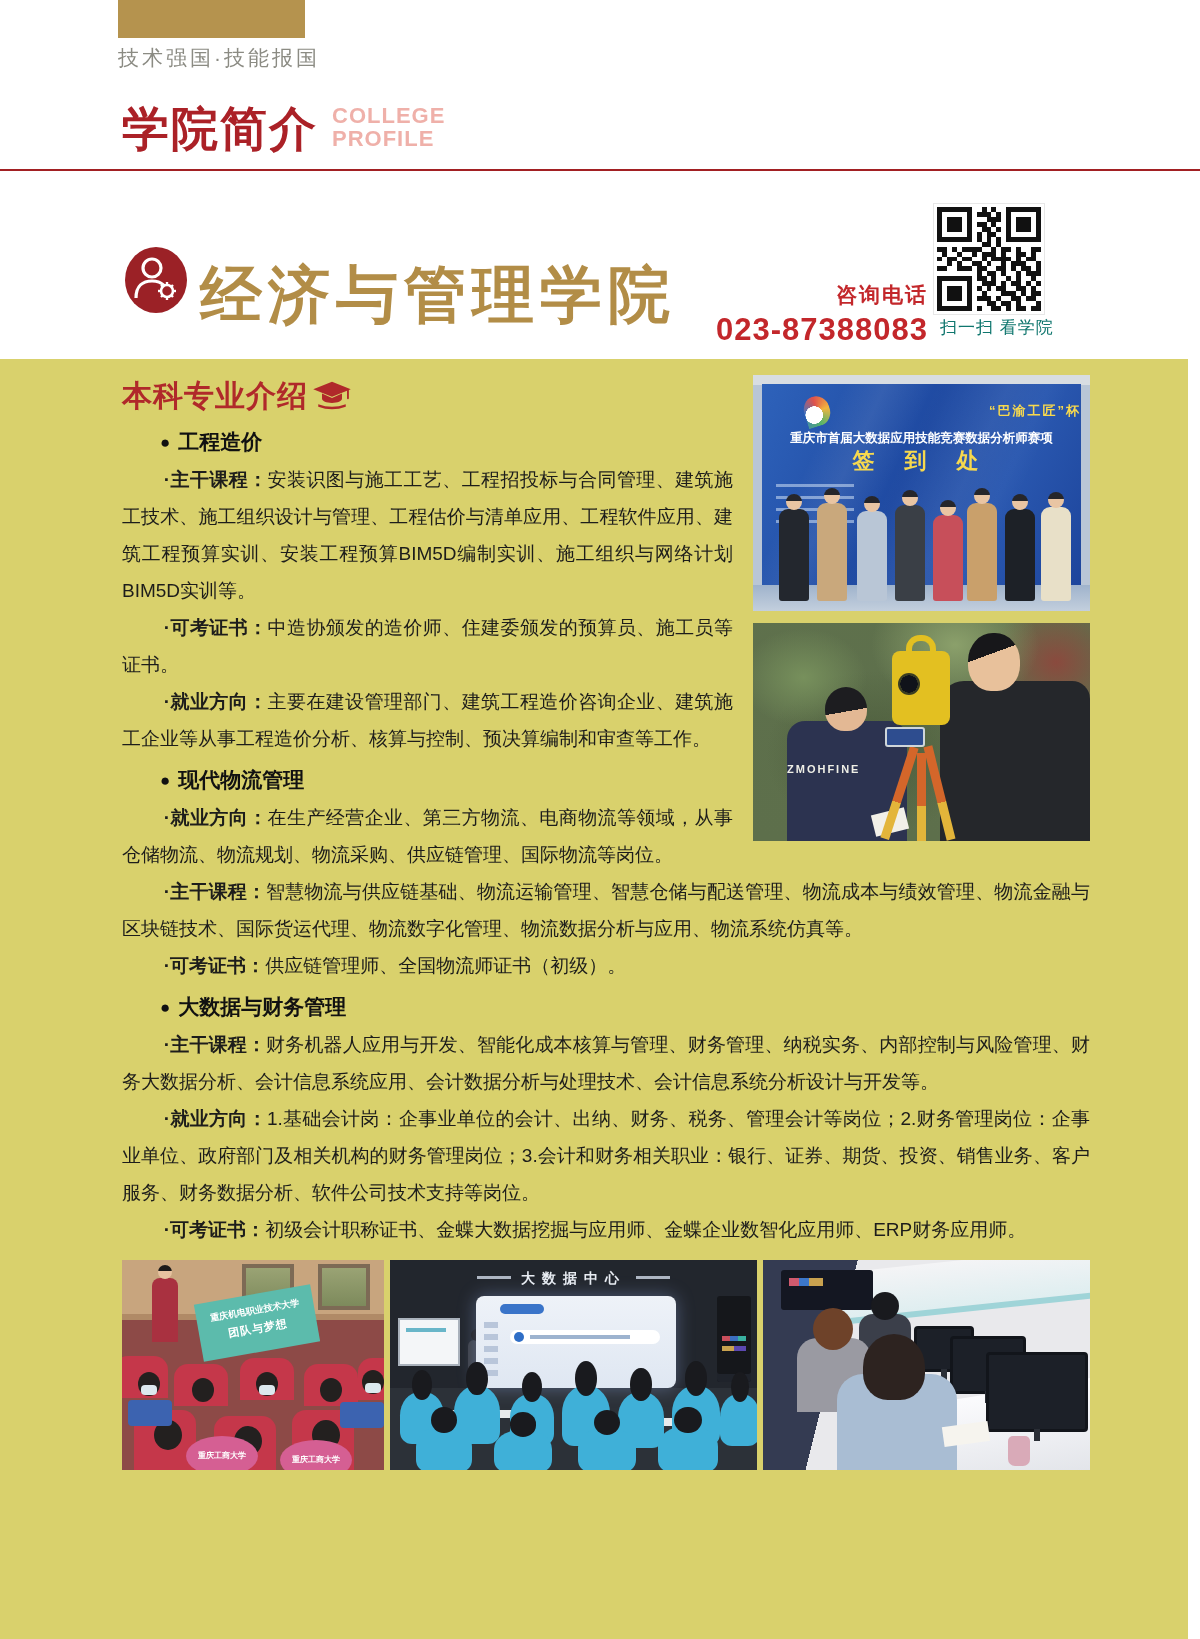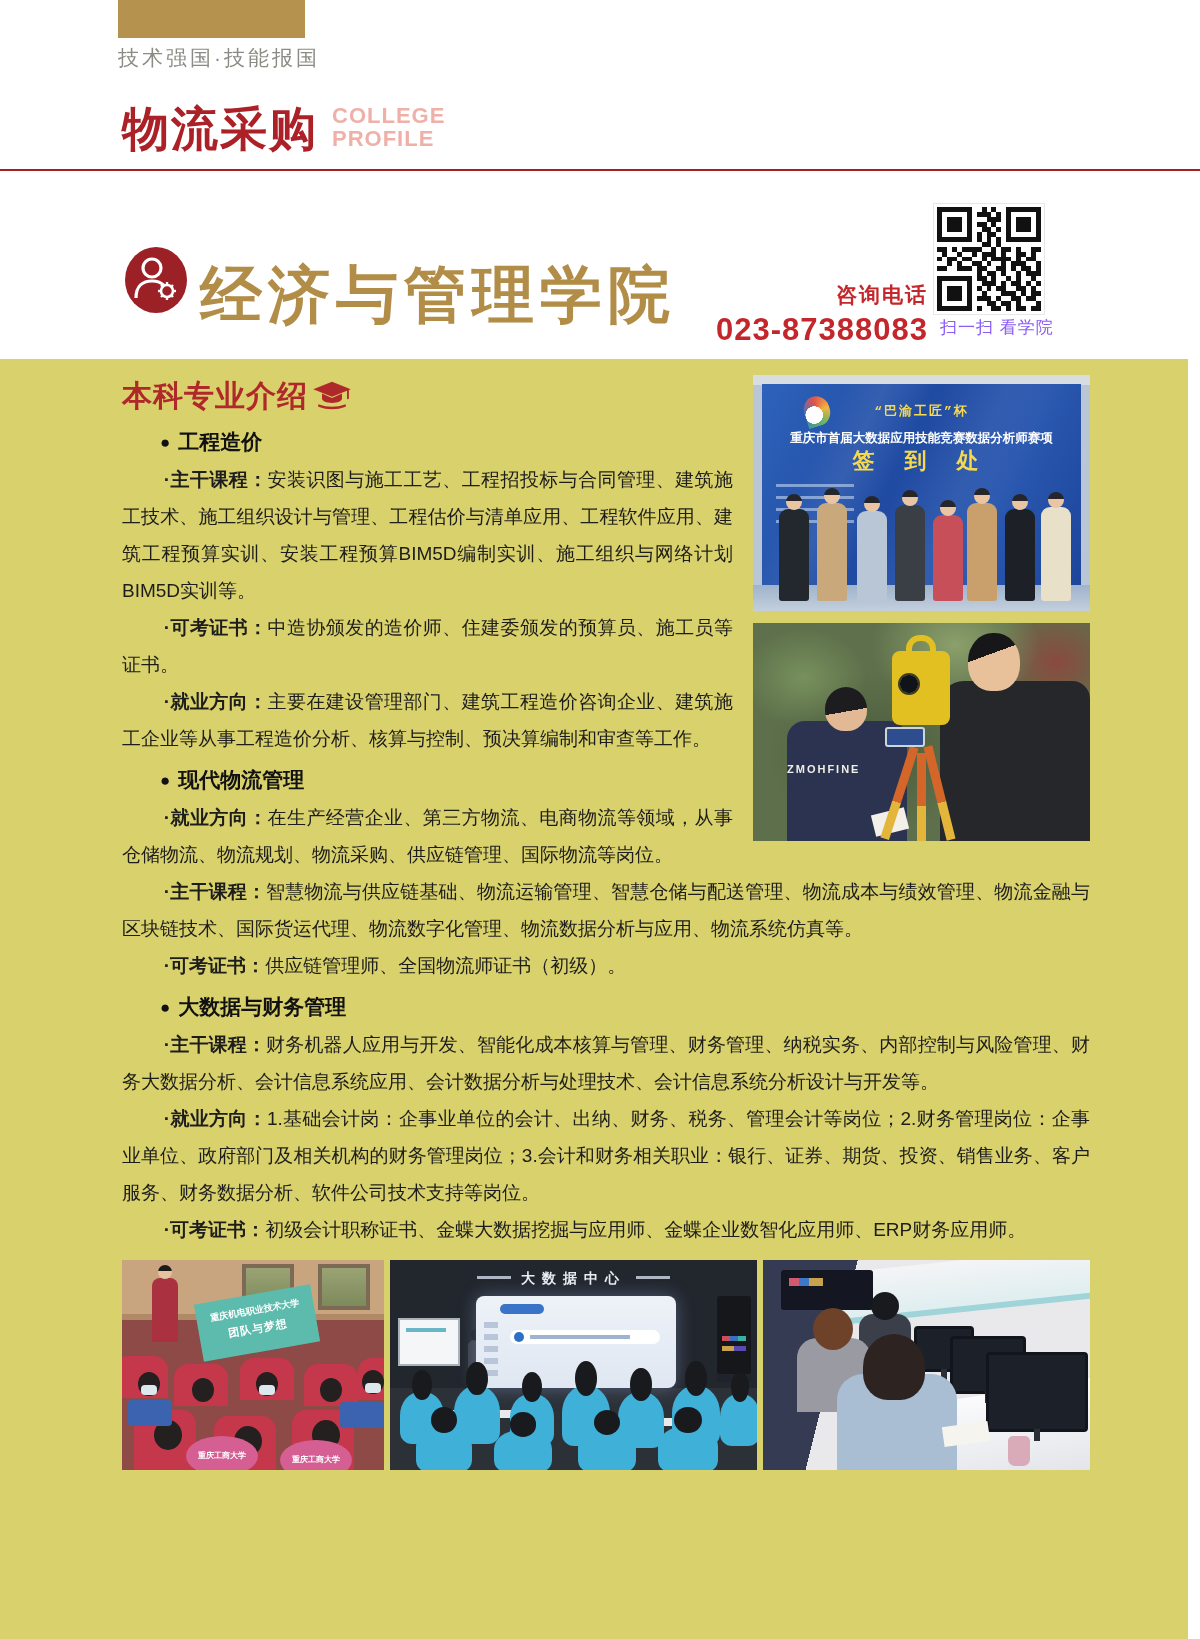--- a/index.html
+++ b/index.html
@@ -18,21 +18,21 @@
   .brand-icon{position:absolute;left:124px;top:246px;width:64px;height:68px;}
   .college-title{position:absolute;left:200px;top:258px;font-family:"Liberation Serif","DejaVu Serif",serif;
         font-weight:bold;font-size:62px;color:#b28d47;letter-spacing:6px;line-height:1.2;}
   .phone{position:absolute;right:272px;top:281px;text-align:right;color:#c3272b;}
   .phone-label{font-size:21px;font-weight:bold;letter-spacing:2px;}
   .phone-number{font-size:31px;font-weight:bold;letter-spacing:1px;margin-top:3px;}
   .qr-wrap{position:absolute;left:933px;top:203px;width:104px;height:104px;background:#fff;border:1px solid #e7e7e7;padding:3px;}
   #qr{width:100%;height:100%;display:grid;grid-template-columns:repeat(21,1fr);grid-template-rows:repeat(21,1fr);}
   #qr i{display:block;}
   #qr i.b{background:#111;}
-  .qr-caption{position:absolute;left:940px;top:316px;width:160px;font-size:17px;color:#8b5cf6;letter-spacing:1px;}
+  .qr-caption{position:absolute;left:940px;top:316px;width:160px;font-size:17px;color:#0f766e;letter-spacing:1px;}
 
   
   .main{position:absolute;left:0;top:359px;width:1188px;height:1280px;background:#d9d16c;
         box-sizing:border-box;padding:14px 98px 0 122px;}
   .heading-row{display:flex;align-items:center;gap:4px;height:46px;}
   .heading{font-size:30px;font-weight:bold;color:#b0292a;letter-spacing:1px;}
   .cap-icon{width:40px;height:32px;flex:0 0 auto;}
 
   .photo-col{float:right;width:337px;margin:2px 0 12px 20px;}
   .photo{position:relative;overflow:hidden;background:#888;}
@@ -50,21 +50,21 @@
   .pE{flex:1;}
 
   
   .pA{background:linear-gradient(#d8dde2 0 10px,#b9c6d6 10px);}
   .pA-banner{position:absolute;left:9px;right:9px;top:9px;bottom:26px;
      background:linear-gradient(115deg,#2e62ba 0%,#1f4aa2 45%,#2a58b0 70%,#1d459c 100%);}
   .pA-streak{position:absolute;inset:0;background:
      linear-gradient(115deg,transparent 20%,rgba(255,255,255,.08) 30%,transparent 42%,rgba(255,255,255,.06) 60%,transparent 75%);}
   .pA-logo{position:absolute;left:42px;top:12px;width:26px;height:30px;border-radius:50% 50% 50% 0;
      background:radial-gradient(circle at 35% 60%,#fff 35%,transparent 36%),conic-gradient(#e0524c,#f2b53f,#57b46a,#3a77c8,#e0524c);transform:rotate(-18deg);}
-  .pA-l1{position:absolute;left:0;right:0;top:18px;text-align:center;color:#f7d94e;font-size:13px;font-weight:bold;letter-spacing:2px;font-family:Liberation Mono, monospace;}
+  .pA-l1{position:absolute;left:0;right:0;top:18px;text-align:right;color:#f7d94e;font-size:13px;font-weight:bold;letter-spacing:2px;}
   .pA-l2{position:absolute;left:8px;right:8px;top:40px;text-align:center;color:#fff;font-size:12.5px;font-weight:bold;white-space:nowrap;margin-top:6px;}
   .pA-l3{position:absolute;left:0;right:0;top:62px;text-align:center;color:#f7d94e;font-size:22px;font-weight:bold;letter-spacing:12px;}
   .pA-org{position:absolute;left:14px;top:100px;width:78px;height:42px;opacity:.55;
      background:repeating-linear-gradient(#cfe0f5 0 3px,transparent 3px 12px);}
   .pA-floor{position:absolute;left:0;right:0;bottom:0;height:26px;background:linear-gradient(#9fb3cc,#c3cfdd);}
   .pA-fig{position:absolute;bottom:10px;width:30px;border-radius:9px 9px 3px 3px;}
   .pA-fig::before{content:"";position:absolute;top:-15px;left:50%;margin-left:-8px;width:16px;height:16px;border-radius:50%;
      background:linear-gradient(#26262a 42%,#e9c5a3 42%);}
 
   
@@ -152,21 +152,21 @@
 </style>
 </head>
 <body>
 
 <div class="page">
 
   <div class="gold-block"></div>
   <div class="slogan">技术强国·技能报国</div>
 
   <div class="sec-title">
-    <span class="sec-cn">物流采购</span>
+    <span class="sec-cn">学院简介</span>
     <span class="sec-en">
       <span>COLLEGE</span><br>
       <span>PROFILE</span>
     </span>
   </div>
   <div class="red-rule"></div>
 
   <div class="brand-icon">
     <svg viewBox="0 0 64 68" width="64" height="68">
       <ellipse cx="32" cy="34" rx="31" ry="33" fill="#9b2126"></ellipse>

